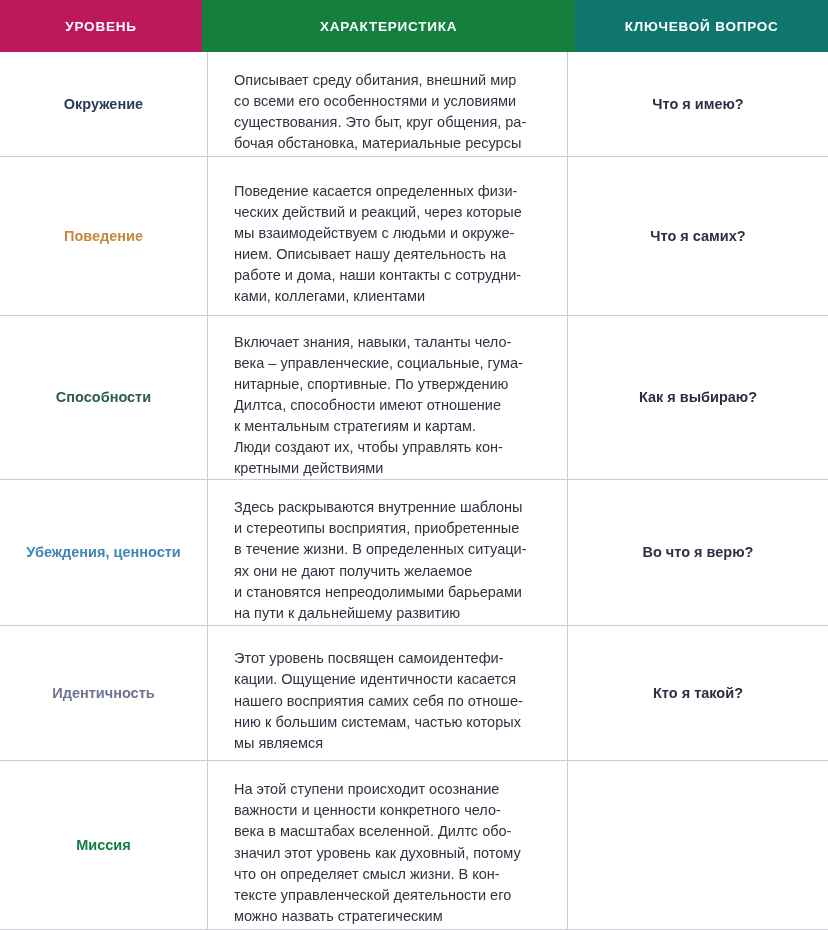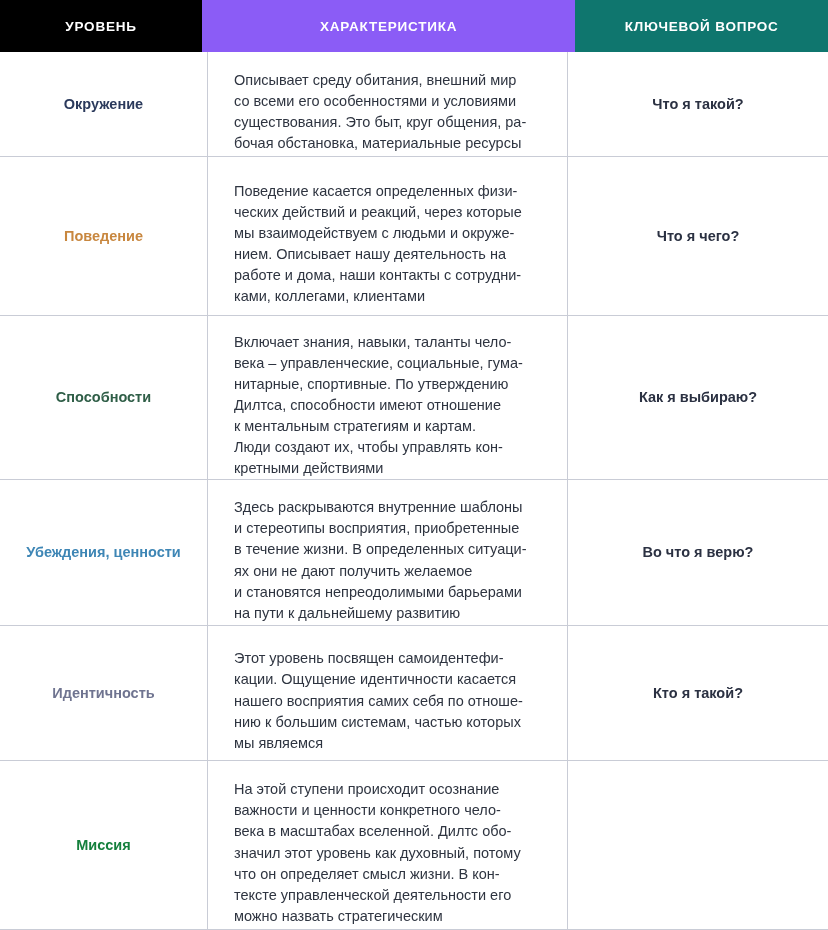--- a/index.html
+++ b/index.html
@@ -32,22 +32,22 @@
     display: flex;
     align-items: center;
     justify-content: center;
     color: #ffffff;
     font-weight: bold;
     font-size: 13.5px;
     letter-spacing: 0.8px;
     text-align: center;
     box-sizing: border-box;
   }
-  .th-level   { width: 208px; background: #000000; }
-  .th-charact { width: 384px; background: #8b5cf6; text-align: center; }
+  .th-level   { width: 208px; background: #be185d; }
+  .th-charact { width: 384px; background: #15803d; text-align: center; }
   .th-quest   { width: 260px; background: #0f766e; }
 
   
   .tbody {
     border-bottom: 1px solid #c9ccd6;
   }
   .tr {
     display: flex;
     width: 100%;
     box-sizing: border-box;
@@ -129,38 +129,38 @@
       <div class="td td-level">
         <span class="level-label" style="color:#2b3a5c">Окружение</span>
       </div>
       <div class="td td-charact">
         <span class="charact-text">Описывает среду обитания, внешний мир
 со всеми его особенностями и условиями
 существования. Это быт, круг общения, ра-
 бочая обстановка, материальные ресурсы</span>
       </div>
       <div class="td td-quest">
-        <span class="quest-text">Что я такой?</span>
+        <span class="quest-text">Что я имею?</span>
       </div>
     </div>
 
     <div class="tr row-1">
       <div class="td td-level">
         <span class="level-label" style="color:#c8873f">Поведение</span>
       </div>
       <div class="td td-charact">
         <span class="charact-text">Поведение касается определенных физи-
 ческих действий и реакций, через которые
 мы взаимодействуем с людьми и окруже-
 нием. Описывает нашу деятельность на
 работе и дома, наши контакты с сотрудни-
 ками, коллегами, клиентами</span>
       </div>
       <div class="td td-quest">
-        <span class="quest-text">Что я чего?</span>
+        <span class="quest-text">Что я самих?</span>
       </div>
     </div>
 
     <div class="tr row-2">
       <div class="td td-level">
         <span class="level-label" style="color:#2f5e47">Способности</span>
       </div>
       <div class="td td-charact">
         <span class="charact-text">Включает знания, навыки, таланты чело-
 века – управленческие, социальные, гума-

